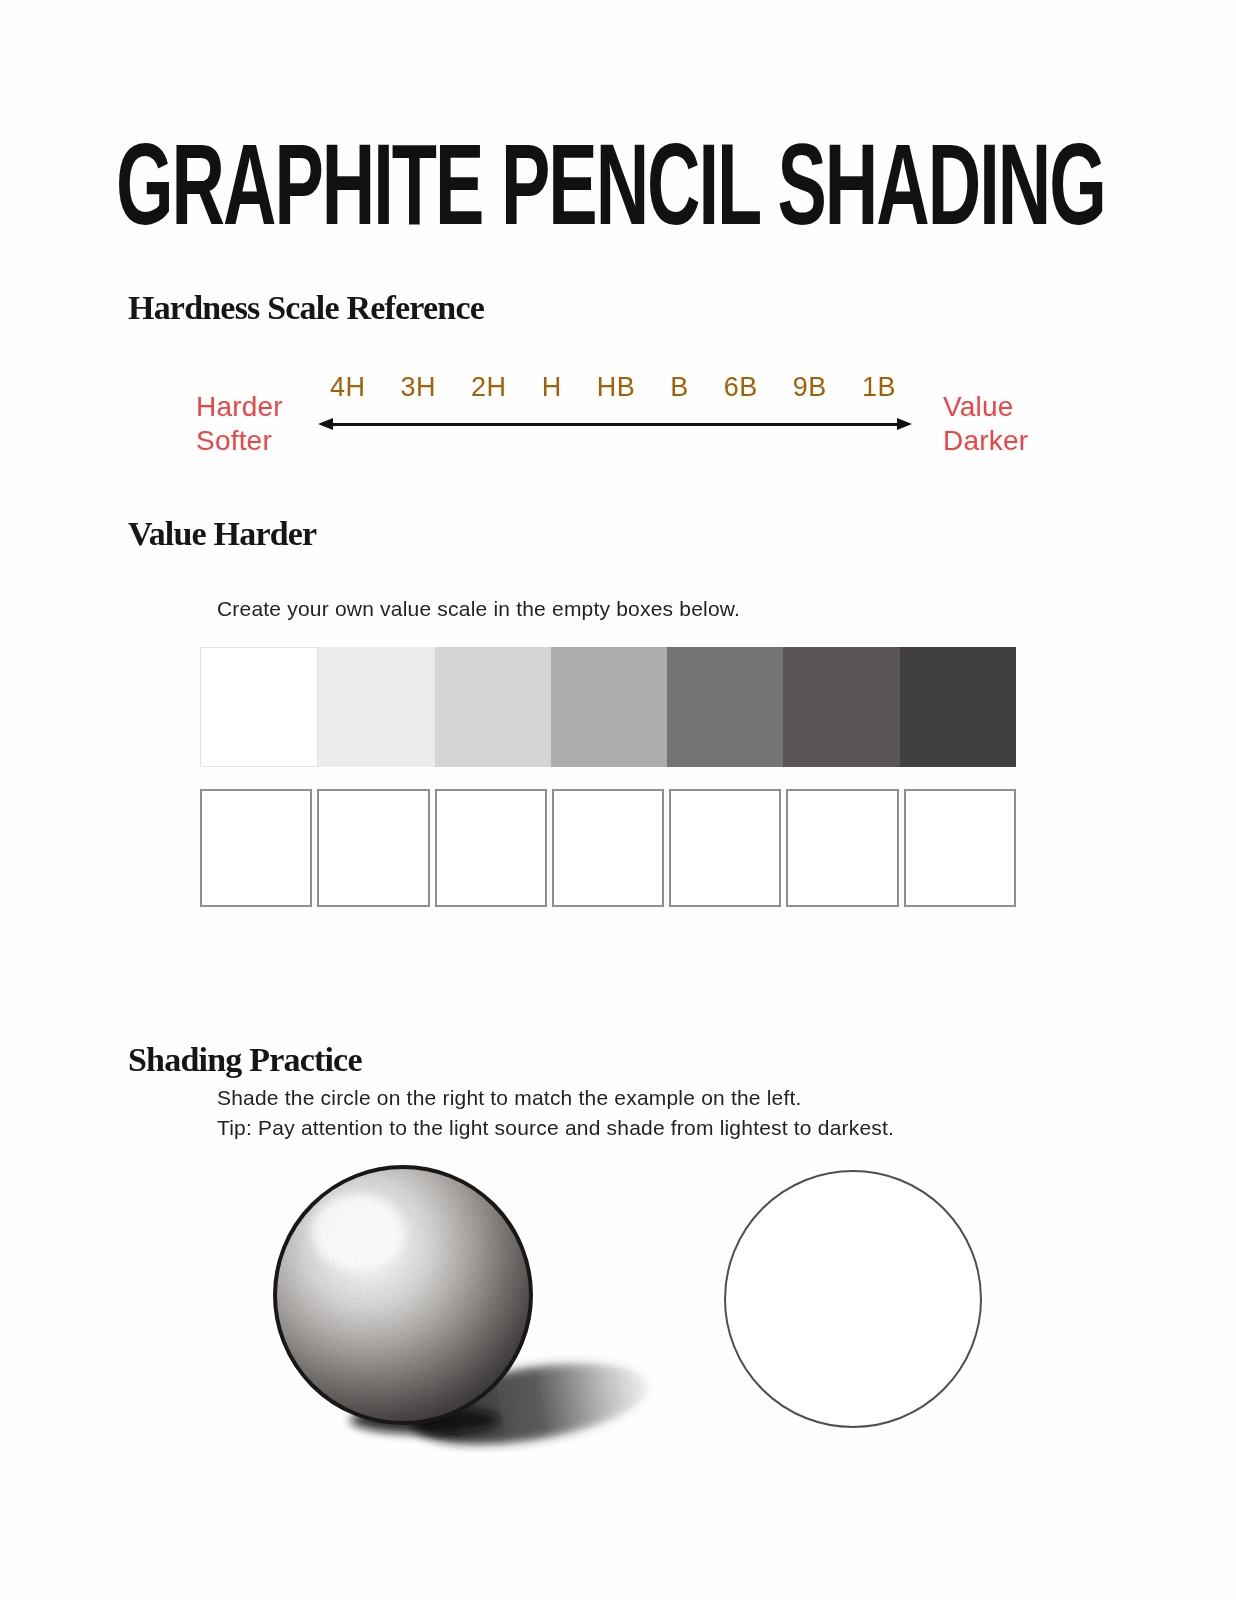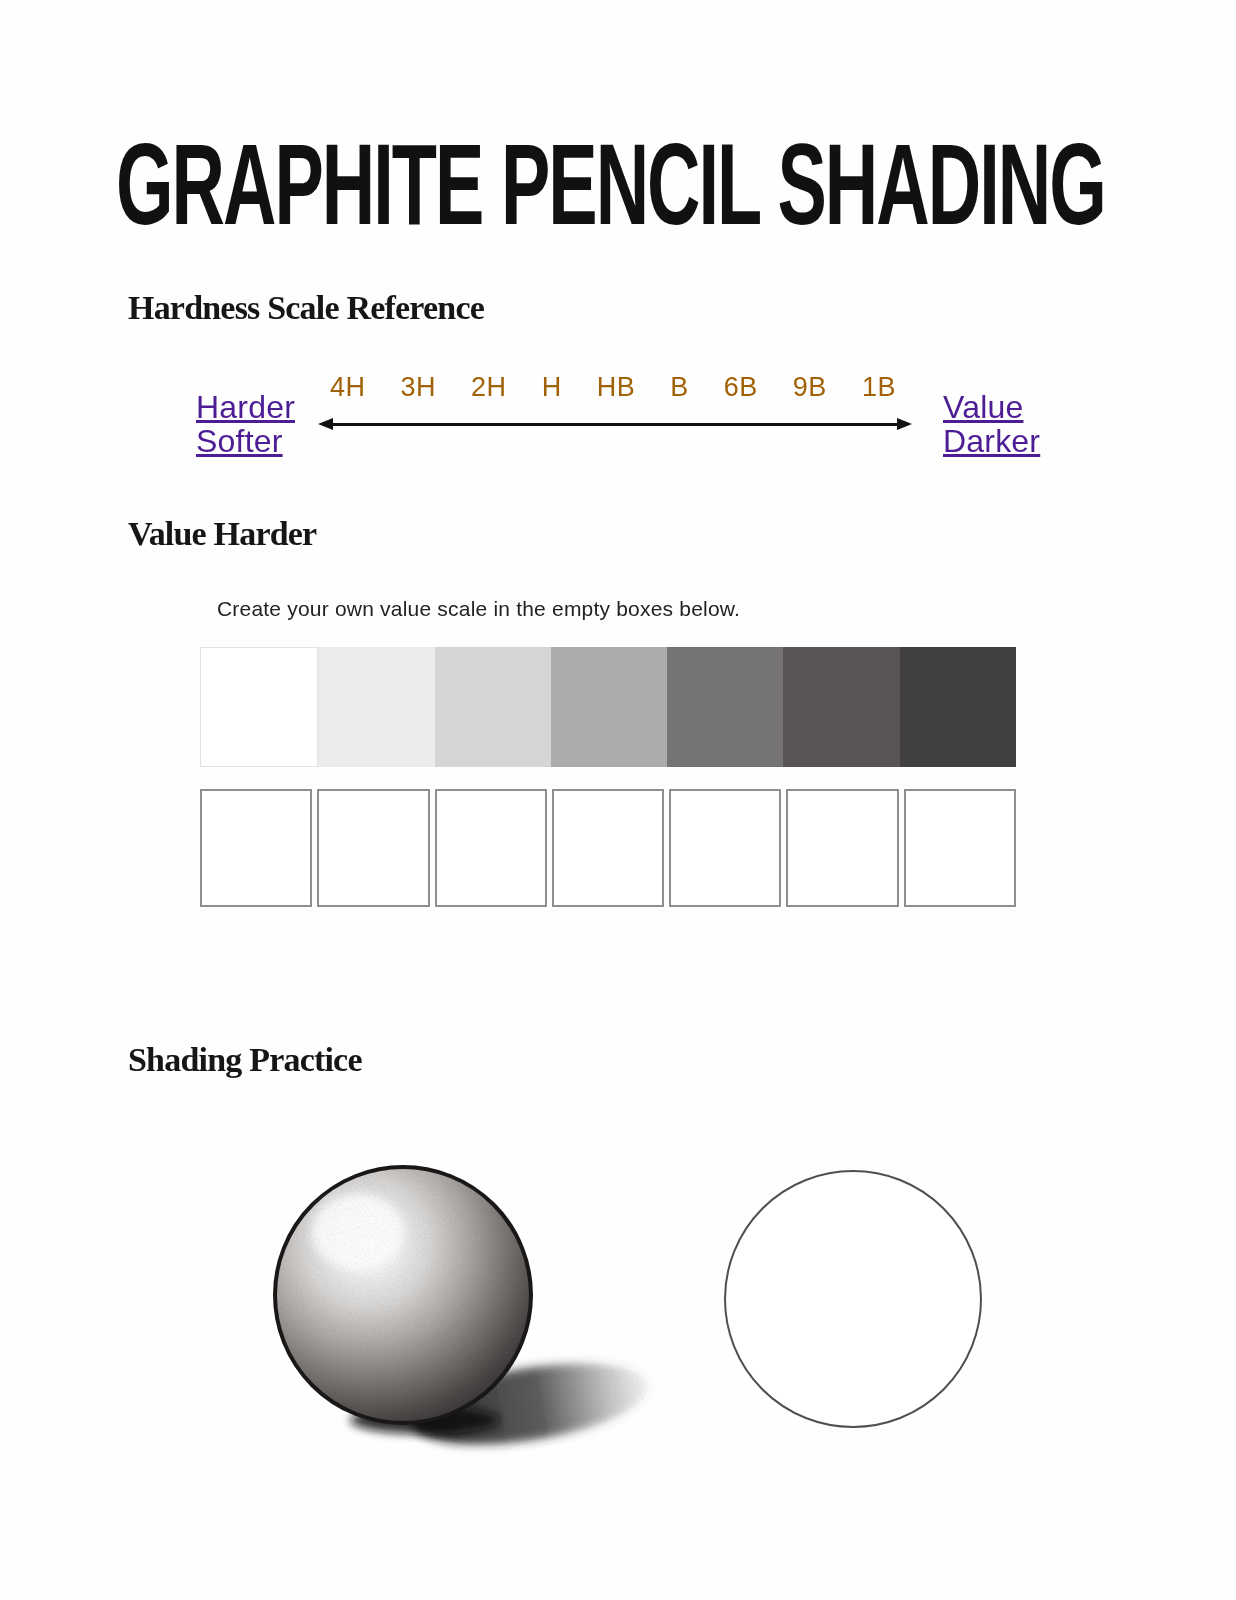--- a/index.html
+++ b/index.html
@@ -24,21 +24,21 @@
     font-size:34px;line-height:40px;font-weight:700;letter-spacing:-0.8px;
     color:#171515;white-space:nowrap;font-family:Liberation Serif, serif;
   }
   #hardness-heading{top:288px;}
   #value-heading{top:514px;}
   #shading-heading{top:992px;margin-top:48px;}
 
   
   .side-label{
     position:absolute;top:390px;
-    font-size:32px;line-height:34px;letter-spacing:0.2px;color:#4c1d95;text-decoration:underline;
+    font-size:28px;line-height:34px;letter-spacing:0.2px;color:#ef4444;
   }
   .side-label.left{left:196px;}
   .side-label.right{left:943px;}
   .grades-row{
     position:absolute;left:330px;top:372px;width:566px;
     display:flex;justify-content:space-between;
   }
   .grade{font-size:27px;line-height:30px;letter-spacing:0.5px;color:#a16207;}
   .arrow{
     position:absolute;left:318px;top:417px;width:594px;height:14px;
@@ -130,20 +130,24 @@
       <div class="empty-box"></div>
       <div class="empty-box"></div>
       <div class="empty-box"></div>
       <div class="empty-box"></div>
       <div class="empty-box"></div>
       <div class="empty-box"></div>
       <div class="empty-box"></div>
     </div>
 
   <h2 class="heading" id="shading-heading">Shading Practice</h2>
+  <p class="instruction" id="shading-instructions">
+    <span>Shade the circle on the right to match the example on the left.</span><br>
+    <span>Tip: Pay attention to the light source and shade from lightest to darkest.</span>
+  </p>
 
   <div class="sphere-wrap">
     <svg width="440" height="330" viewBox="0 0 440 330">
       <defs>
         <radialGradient id="ballGrad" cx="0.36" cy="0.30" r="0.88">
           <stop offset="0" stop-color="#fbfbfb"></stop>
           <stop offset="0.12" stop-color="#f3f2f1"></stop>
           <stop offset="0.28" stop-color="#d8d6d4"></stop>
           <stop offset="0.45" stop-color="#aaa7a5"></stop>
           <stop offset="0.62" stop-color="#787472"></stop>

